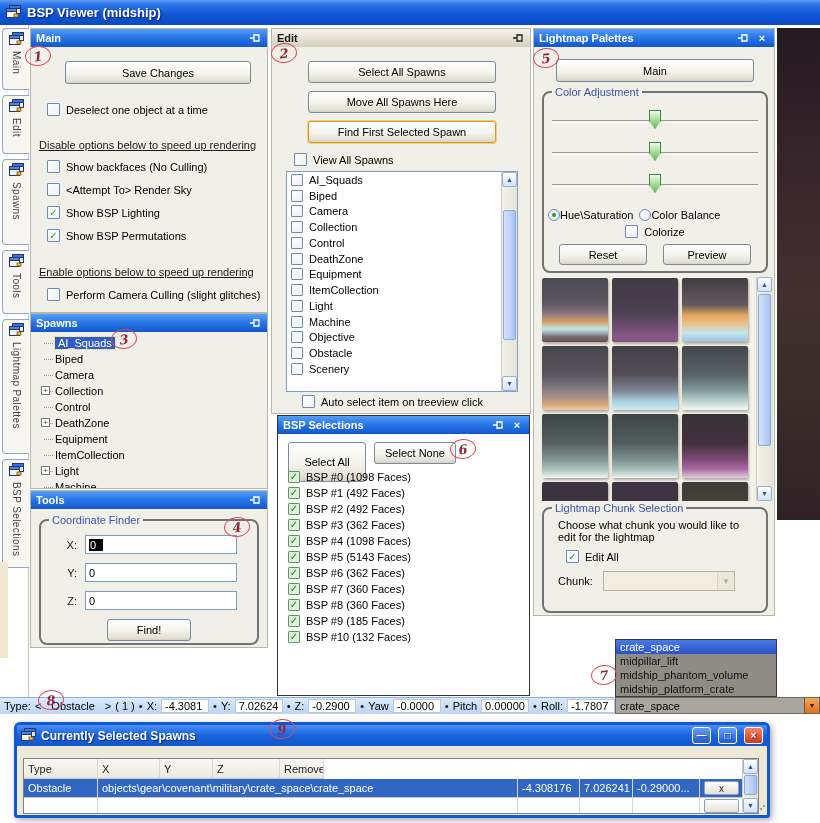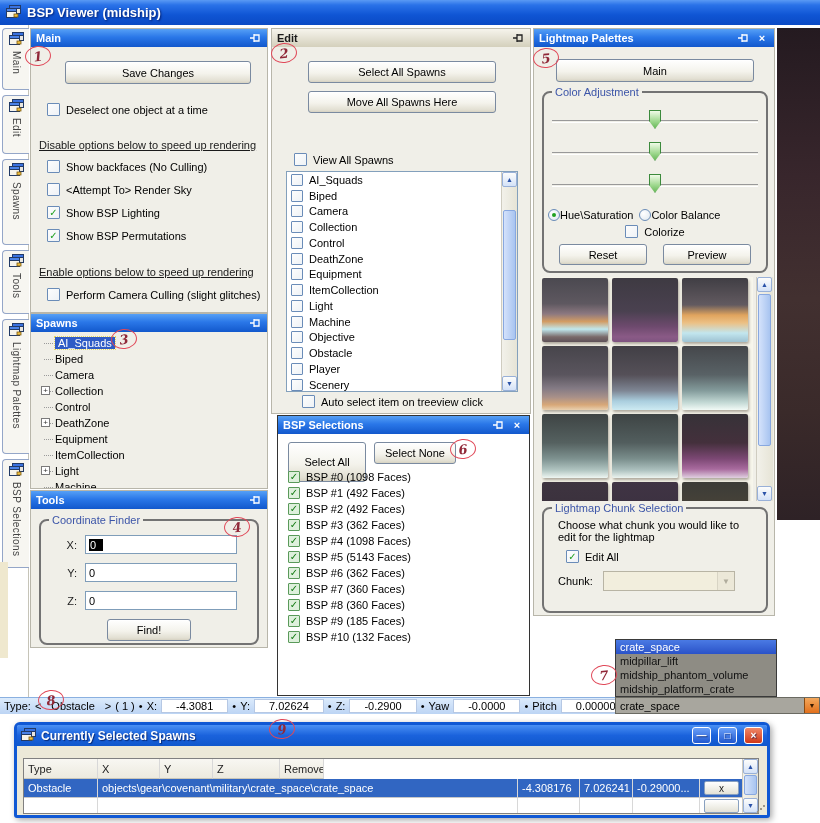--- a/index.html
+++ b/index.html
@@ -69,21 +69,21 @@
   
   .swatches{position:absolute;display:grid;grid-template-columns:repeat(3,66px);gap:4px;overflow:hidden;background:#f7f6ec;padding:1px}
   .sw{width:66px;height:64px;border-radius:2px;box-shadow:1px 2px 3px rgba(110,100,85,.55)}
   .dis-combo{width:132px;height:20px;border:1px solid #b8b4a4;background:#f2eedd;display:flex;align-items:center}
   .dis-combo .dtext{flex:1}
   .dis-arrow{width:17px;height:18px;display:flex;align-items:center;justify-content:center;color:#b0ac9c;background:#ece8d8;border-left:1px solid #d8d4c4;font-size:8px}
 
   
   .statusbar{position:absolute;left:0;top:697px;width:820px;height:17px;display:flex;align-items:center;gap:4px;padding:0 4px;
     background:linear-gradient(180deg,#dcebfc,#bcd4f4);border-top:1px solid #8ab0e0;font-size:11px}
-  .sval{background:#fff;border:1px solid #b6c8e4;height:14px;display:flex;align-items:center;padding:0 14px;min-width:48px}
+  .sval{background:#fff;border:1px solid #b6c8e4;height:14px;display:flex;align-items:center;padding:0 3px;min-width:48px}
   .combo{position:absolute;left:615px;top:697px;width:205px;height:17px;background:#a8a69e;border:1px solid #6a6a62;display:flex;align-items:center;z-index:30}
   .combo .ctext{flex:1;padding:0 4px;color:#000}
   .carrow{width:15px;height:15px;display:flex;align-items:center;justify-content:center;font-size:7px;color:#3a1a00;
     background:linear-gradient(180deg,#f4a85c,#e2701c);border-left:1px solid #8a4a10}
   .droplist{position:absolute;left:615px;top:639px;width:162px;background:#8e8c84;border:1px solid #3a3a3a;z-index:28}
   .ditem{height:14px;display:flex;align-items:center;padding:0 4px;color:#111;white-space:nowrap;overflow:hidden}
   .ditem.sel{background:linear-gradient(180deg,#4a7ae4,#2a52c8);color:#fff}
 
   
   .csswin{position:absolute;left:14px;top:722px;width:756px;height:96px;background:#ece9d8;border:3px solid #1058d4;
@@ -322,20 +322,21 @@
     <div class="phead gray">
       <span class="ptitle">Edit</span>
       <span class="hicon">
           <svg width="12" height="12" viewBox="0 0 12 12">
             <path d="M1 6 H5 M5 2 V10 M5 3 H10 V9 H5" fill="none" stroke="currentColor" stroke-width="1.3"></path>
           </svg>
         </span>
     </div>
     <div class="btn" style="position:absolute;left:36px;top:32px;width:188px;height:22px">Select All Spawns</div>
     <div class="btn" style="position:absolute;left:36px;top:62px;width:188px;height:22px">Move All Spawns Here</div>
+    <div class="btn gold" style="position:absolute;left:36px;top:92px;width:188px;height:22px">Find First Selected Spawn</div>
     <div id="edit-viewall" style="position:absolute;left:22px;top:124px">
         <div class="check-row">
           <span class="cb"></span>
           <span>View All Spawns</span>
         </div>
       </div>
     <div class="listbox" id="edit-listbox" style="left:14px;top:142px;width:232px;height:221px">
       <div id="edit-list" style="position:absolute;left:0;top:0;right:16px">
           <div class="lrow">
             <span class="cb"></span>
@@ -377,24 +378,20 @@
             <span class="cb"></span>
             <span>Machine</span>
           </div>
           <div class="lrow">
             <span class="cb"></span>
             <span>Objective</span>
           </div>
           <div class="lrow">
             <span class="cb"></span>
             <span>Obstacle</span>
-          </div>
-          <div class="lrow">
-            <span class="cb"></span>
-            <span>Player</span>
           </div>
           <div class="lrow">
             <span class="cb"></span>
             <span>Scenery</span>
           </div>
         </div>
       <div class="vscroll">
         <span class="varrow" style="top:0">▲</span>
         <span class="vthumb" style="top:38px;height:130px"></span>
         <span class="varrow" style="bottom:0">▼</span>

